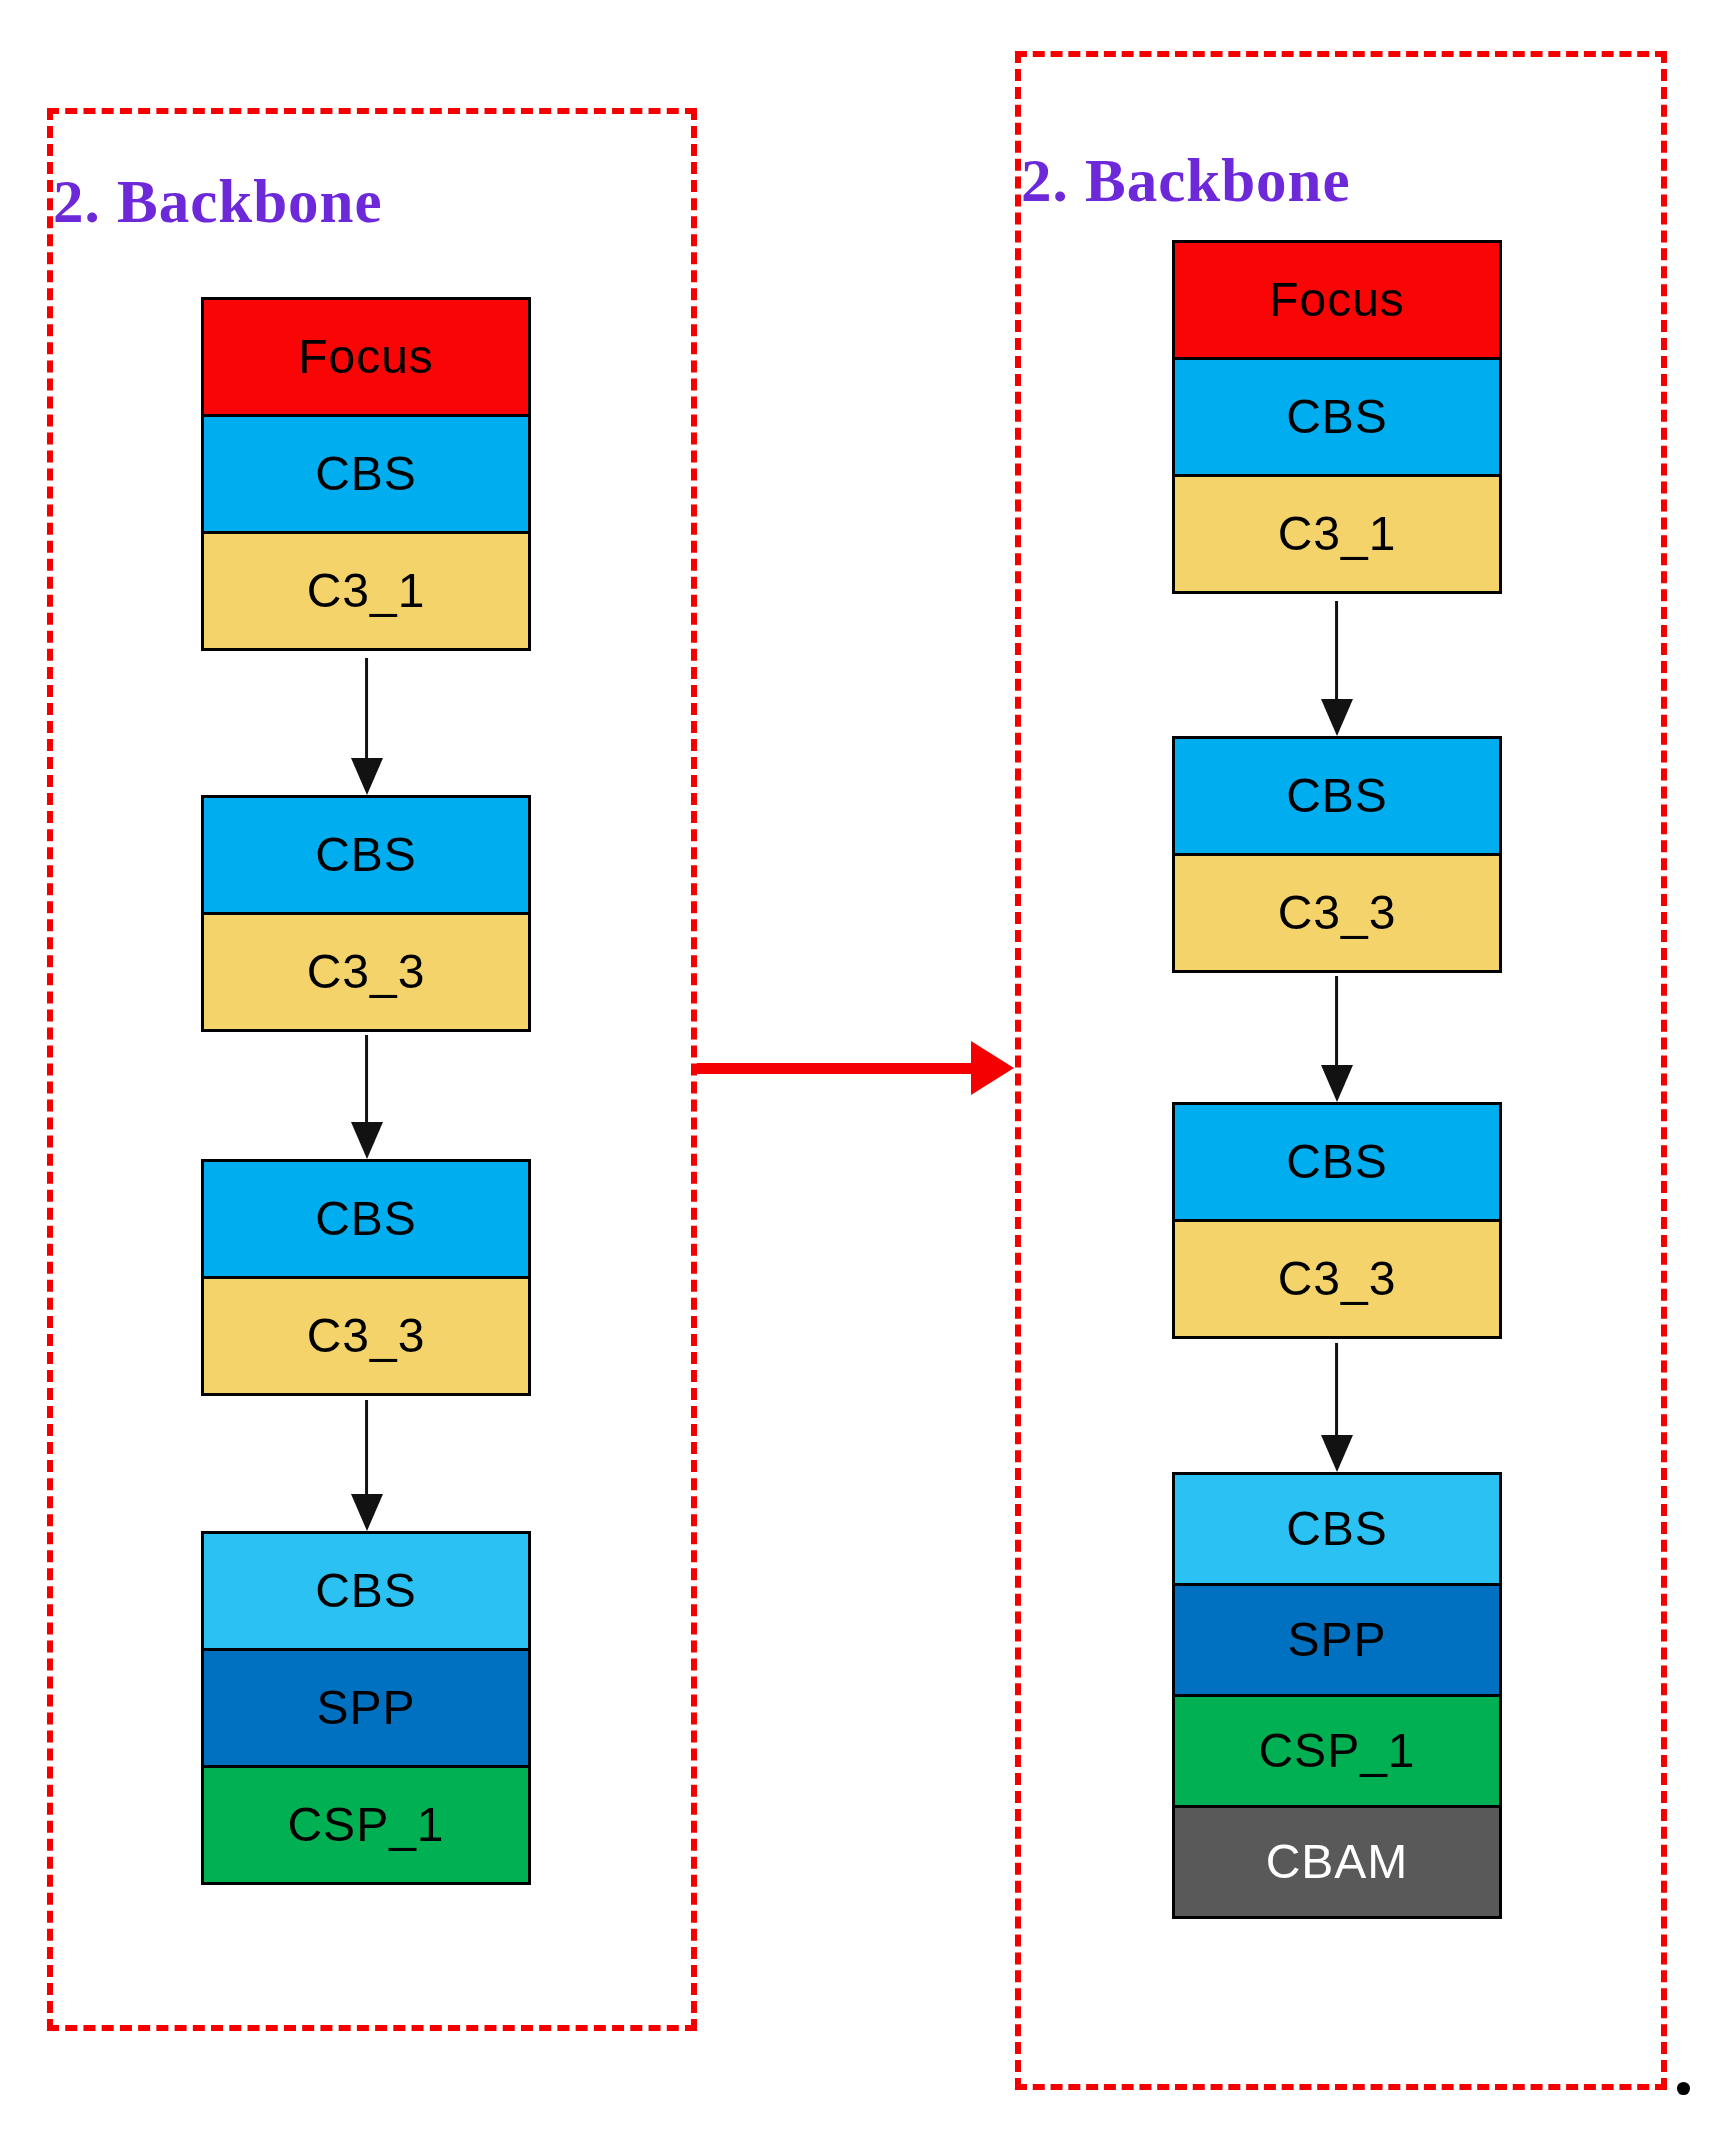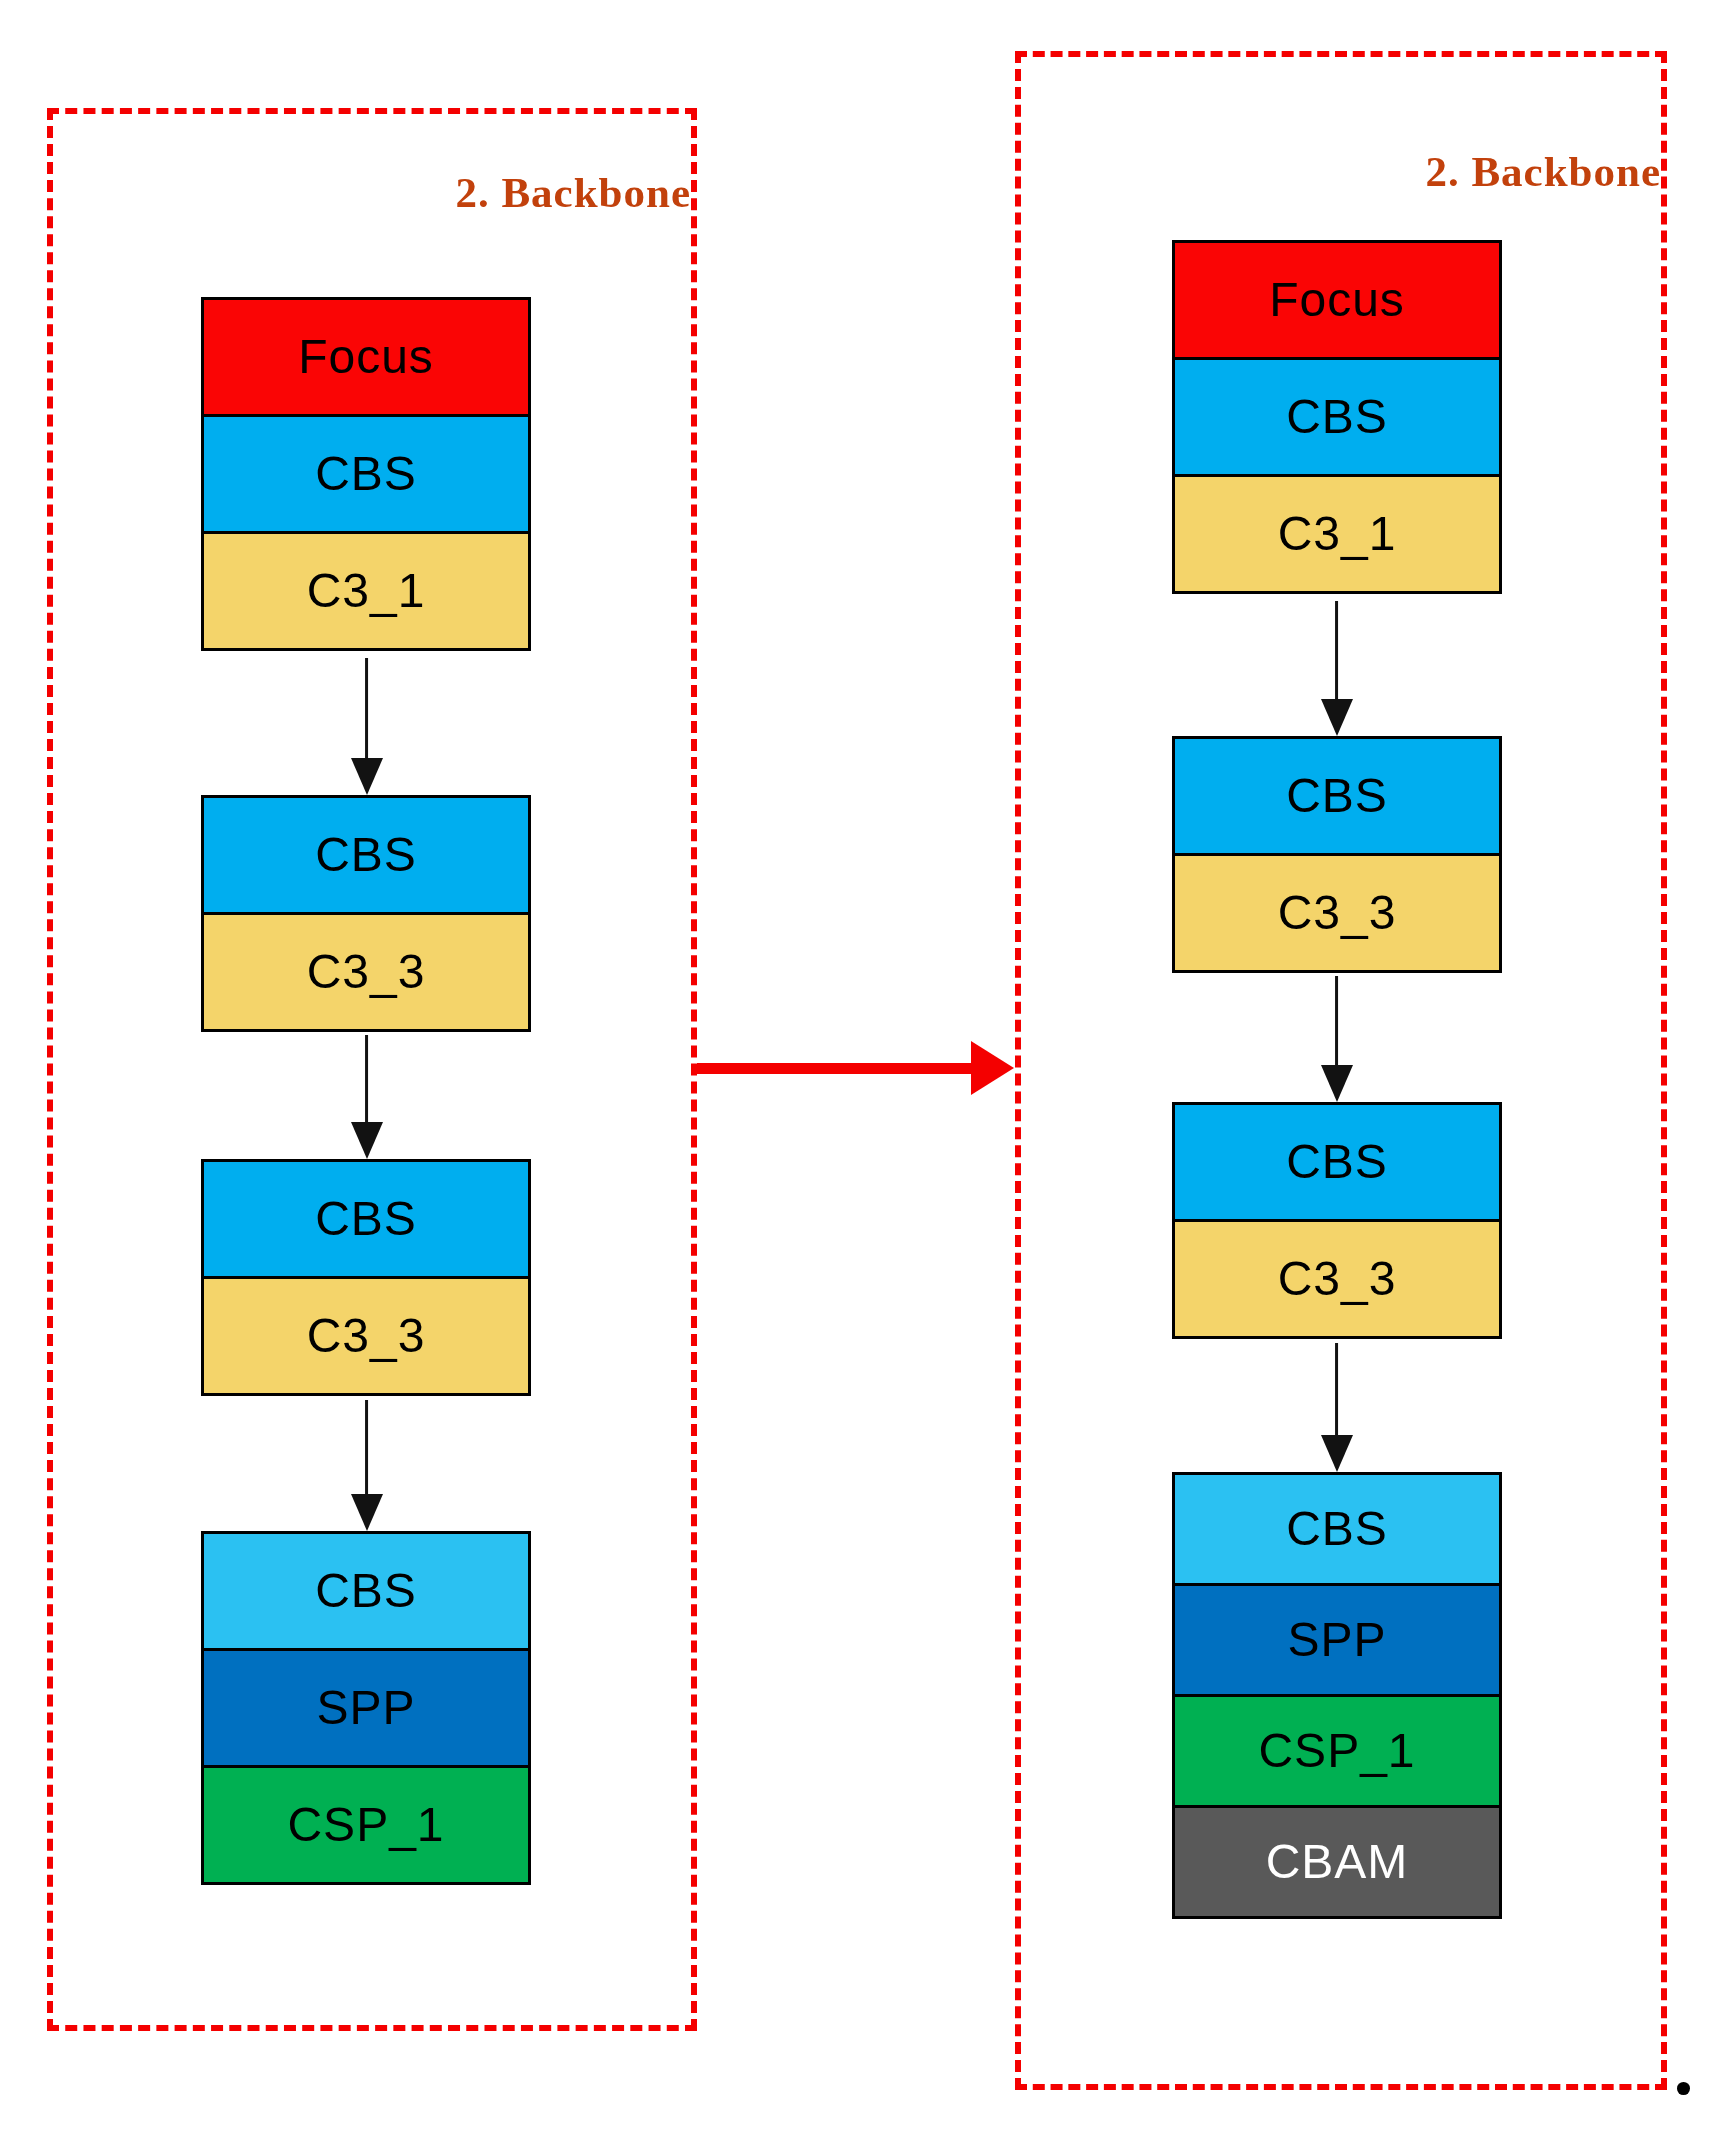--- a/index.html
+++ b/index.html
@@ -6,23 +6,23 @@
   body{
     width:1729px;height:2141px;position:relative;background:#ffffff;
     font-family:"Liberation Sans", sans-serif;overflow:hidden;
   }
   .panel{
     position:absolute;border:6.9px dashed #f40000;box-sizing:border-box;background:#ffffff;
   }
   #left-panel{left:47px;top:108px;width:650px;height:1923px;}
   #right-panel{left:1015px;top:51px;width:652px;height:2039px;}
   .panel-title{
-    position:absolute;left:0;right:0;text-align:right;
+    position:absolute;left:0;right:0;text-align:left;
     font-family:"Liberation Serif", serif;font-weight:bold;
-    color:#c2410c;font-size:43px;line-height:1;letter-spacing:1px;
+    color:#6d28d9;font-size:61px;line-height:1;letter-spacing:1px;
   }
   #left-panel .panel-title{top:57px;}
   #right-panel .panel-title{top:93px;}
   .stack{position:absolute;width:330px;}
   .blk{
     box-sizing:border-box;height:120px;border:3px solid #000000;
     display:flex;align-items:center;justify-content:center;
     font-size:48px;color:#000000;letter-spacing:1px;line-height:1;
   }
   .blk + .blk{margin-top:-3px;}

